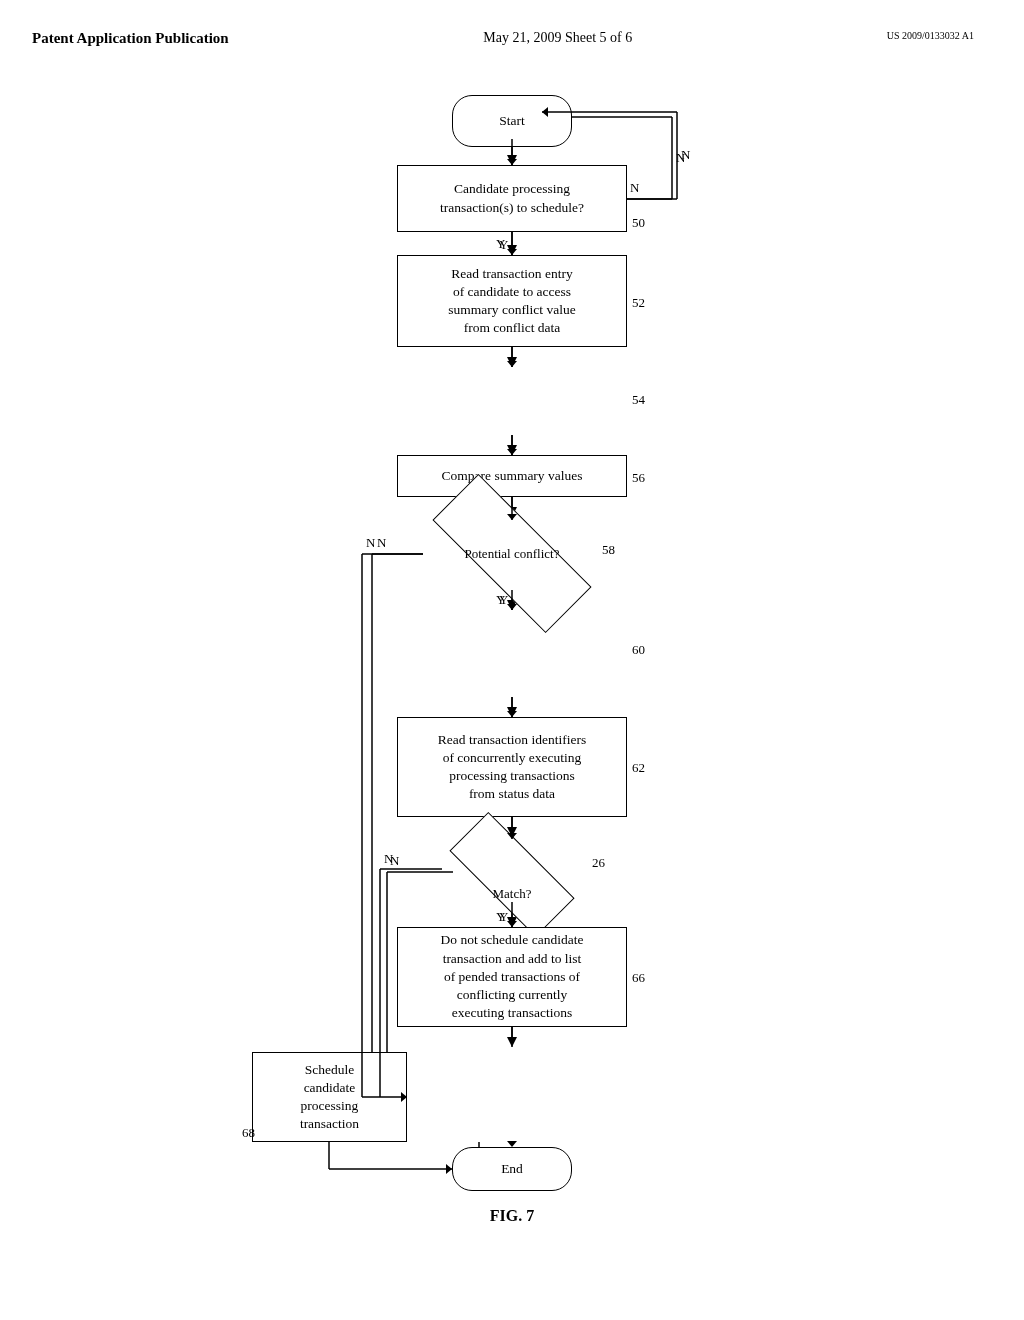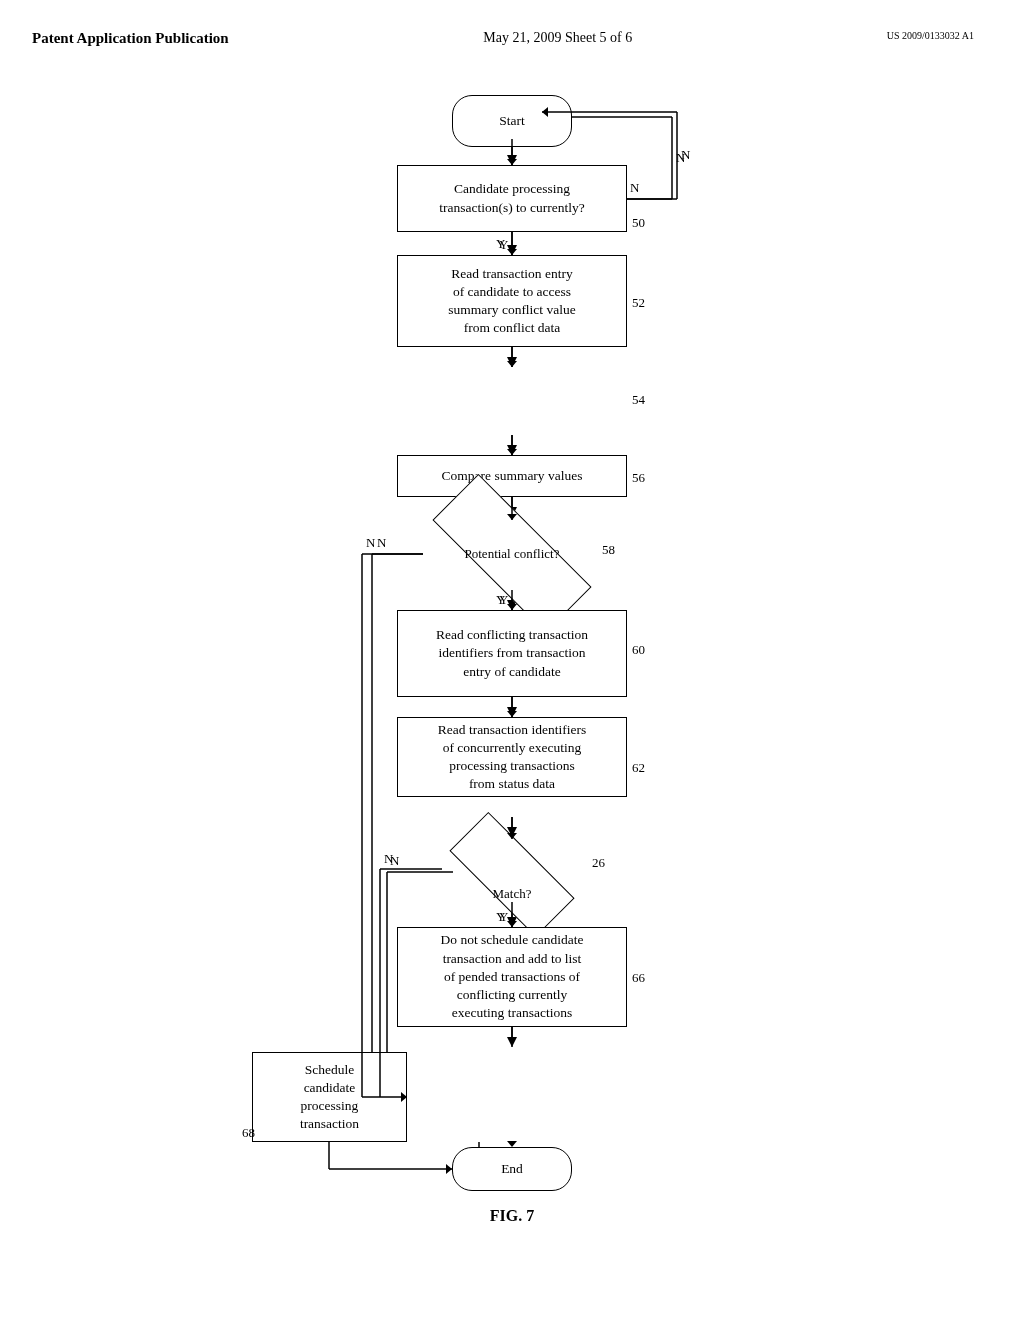--- a/index.html
+++ b/index.html
@@ -155,21 +155,21 @@
       <line x1="247" y1="1080" x2="280" y2="1080" stroke="#000" stroke-width="1.5"></line>
 
     </svg>
 
     <div class="fc-box fc-rounded" style="left:220px;top:18px;width:120px;height:52px;">
       <span>Start</span>
     </div>
 
     <div class="fc-box" style="left:165px;top:88px;width:230px;height:67px;">
       <span style="white-space:pre-line;">Candidate processing
-transaction(s) to currently?</span>
+transaction(s) to schedule?</span>
     </div>
     <div class="label-badge" style="left:400px;top:138px;">
       <span>50</span>
     </div>
 
     <div class="fc-box" style="left:165px;top:178px;width:230px;height:92px;">
       <span style="white-space:pre-line;">Read transaction entry
 of candidate to access
 summary conflict value
 from conflict data</span>
@@ -190,30 +190,25 @@
     </div>
 
     <div style="position:absolute;left:191px;top:440px;width:178px;height:73px;display:flex;align-items:center;justify-content:center;">
       <div style="width:160px;height:65px;border:1.5px solid #000;transform:rotate(45deg);position:absolute;background:#fff;"></div>
       <span style="position:relative;z-index:2;font-size:13px;text-align:center;font-family:'Times New Roman',serif;">Potential conflict?</span>
     </div>
     <div class="label-badge" style="left:370px;top:465px;">
       <span>58</span>
     </div>
 
-    <div class="fc-box" style="left:165px;top:533px;width:230px;height:87px;">
-      <span style="white-space:pre-line;">Read conflicting transaction
-identifiers from transaction
-entry of candidate</span>
-    </div>
     <div class="label-badge" style="left:400px;top:565px;">
       <span>60</span>
     </div>
 
-    <div class="fc-box" style="left:165px;top:640px;width:230px;height:80px;">
+    <div class="fc-box" style="left:165px;top:640px;width:230px;height:100px;">
       <span style="white-space:pre-line;">Read transaction identifiers
 of concurrently executing
 processing transactions
 from status data</span>
     </div>
     <div class="label-badge" style="left:400px;top:683px;">
       <span>62</span>
     </div>
 
     <div style="position:absolute;left:210px;top:760px;width:140px;height:65px;display:flex;align-items:flex-end;justify-content:center;">

